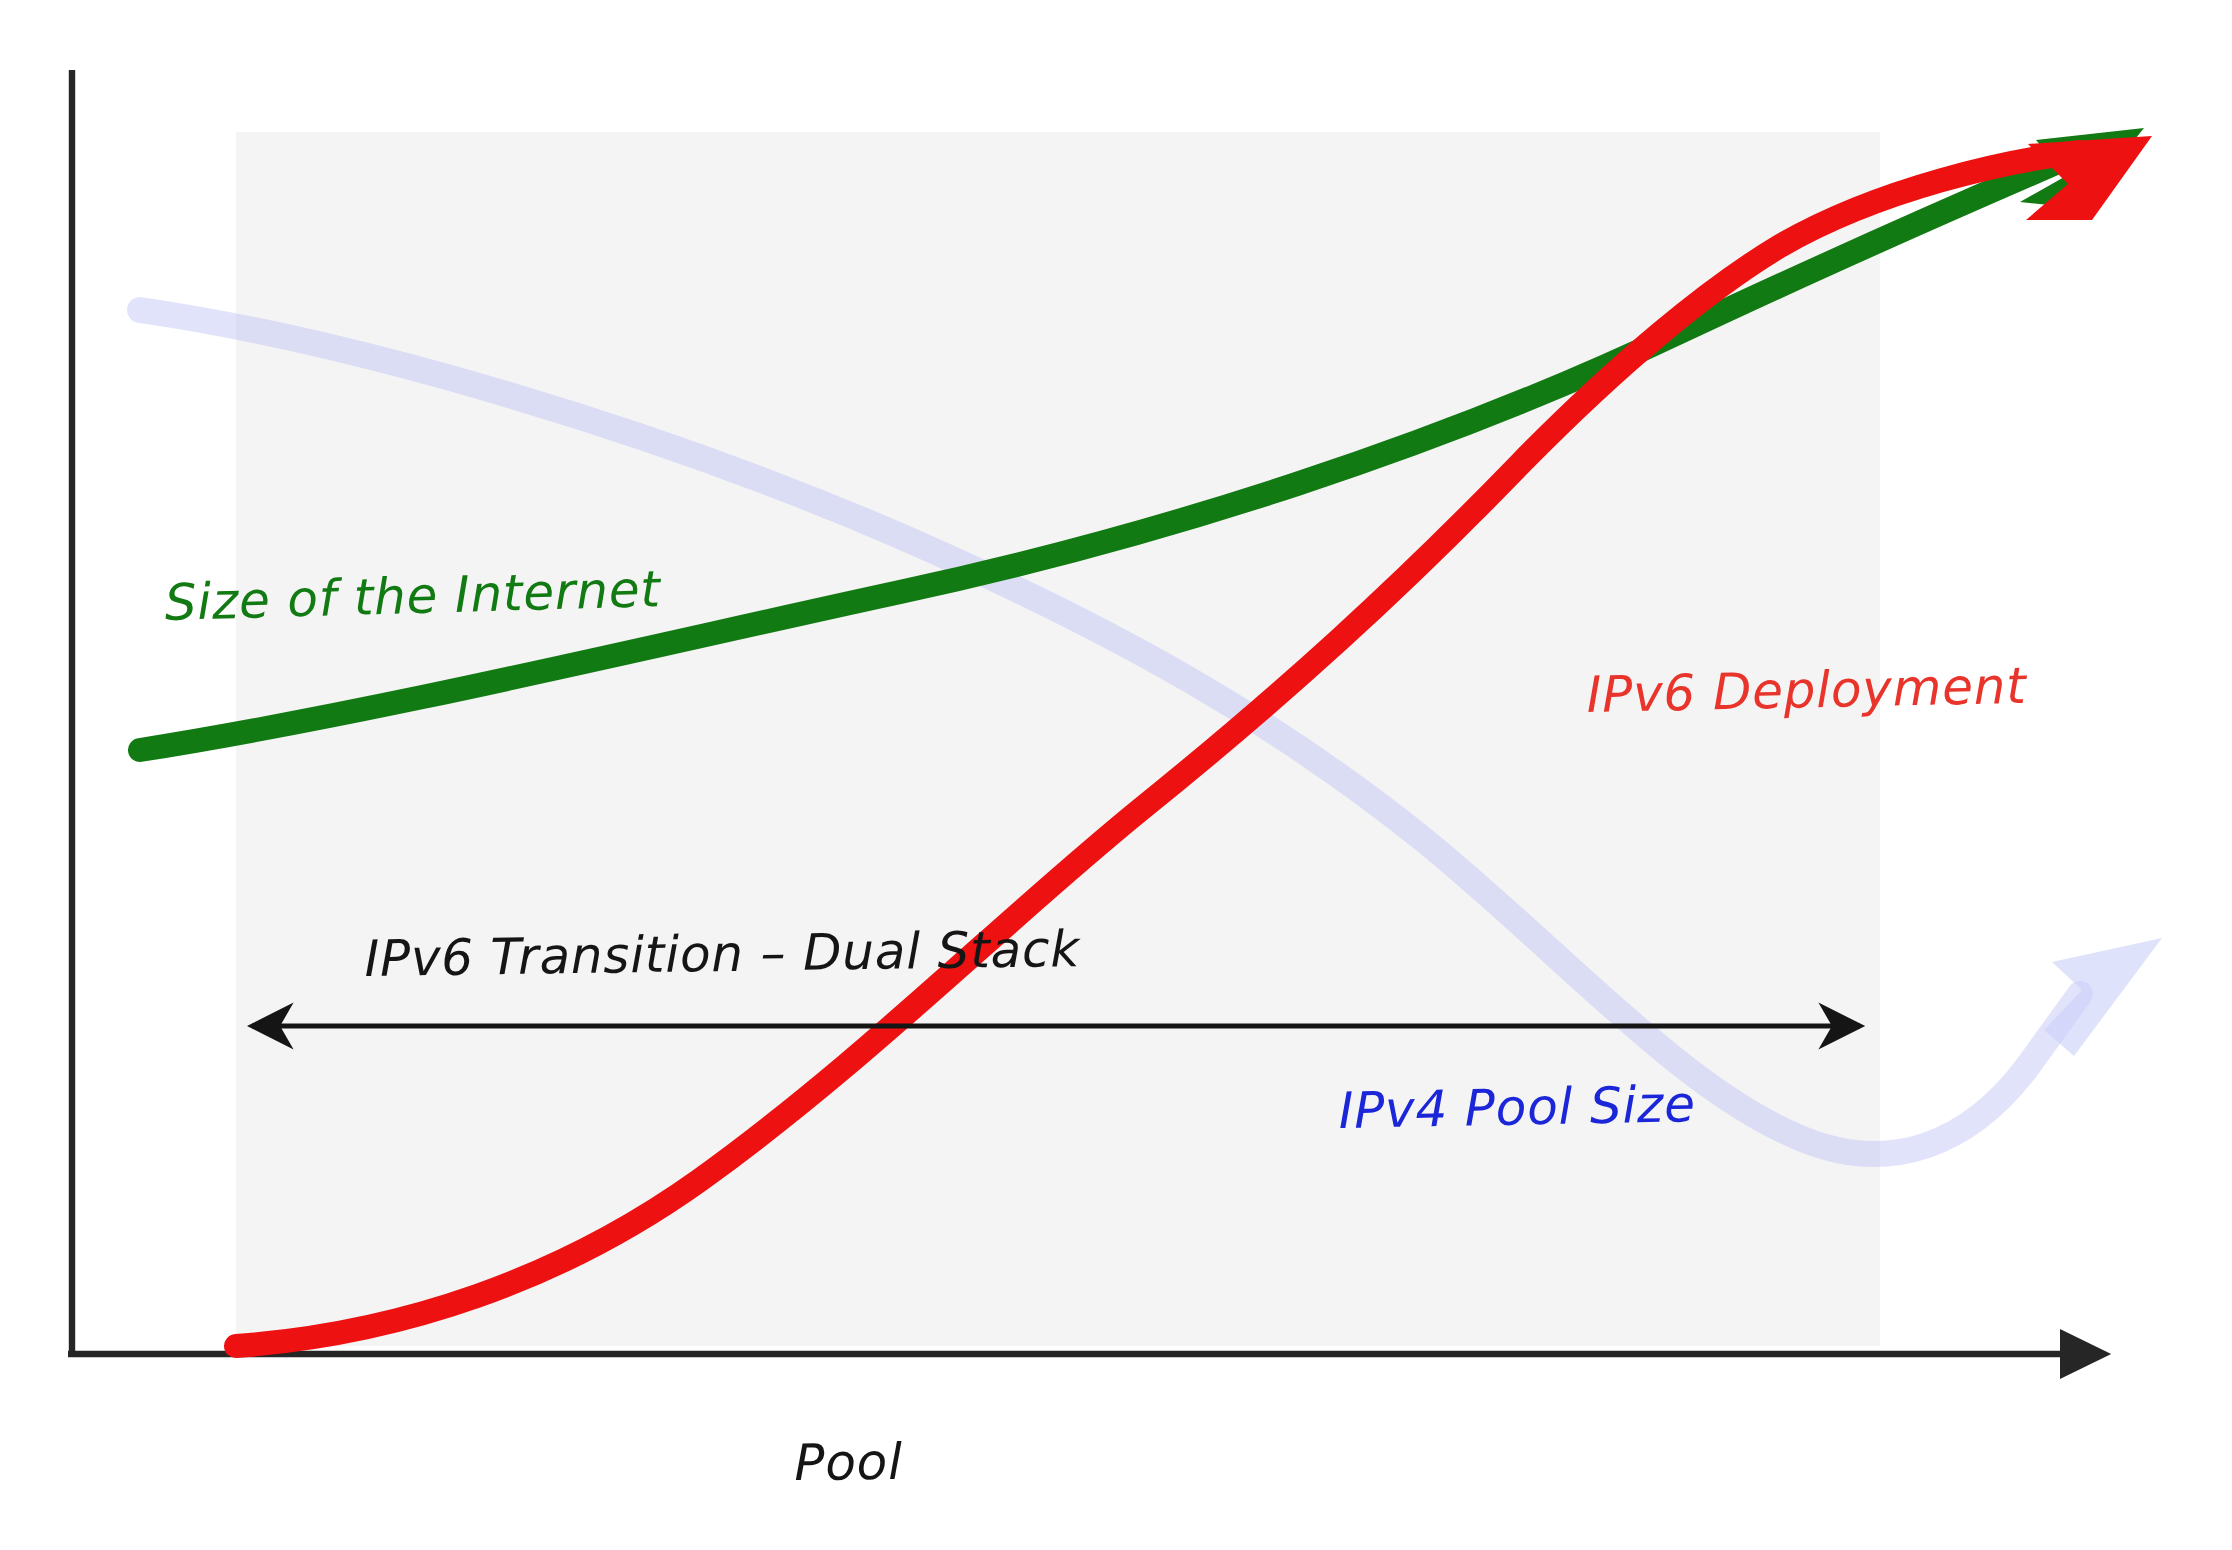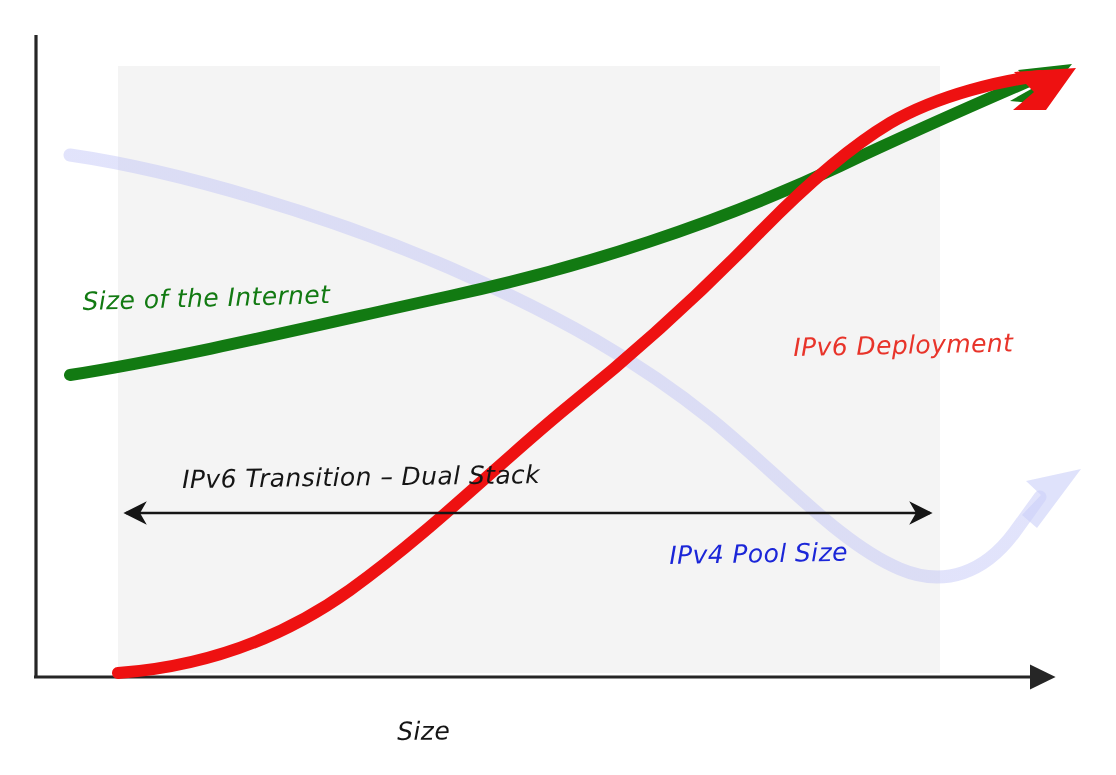--- a/index.html
+++ b/index.html
@@ -117,15 +117,15 @@
   </svg>
 
   <div class="hand-label" id="label-green">Size of the Internet</div>
 
   <div class="hand-label" id="label-red">IPv6 Deployment</div>
 
   <div class="hand-label" id="label-blue">IPv4 Pool Size</div>
 
   <div class="hand-label" id="label-transition">IPv6 Transition – Dual Stack</div>
 
-  <div class="hand-label" id="label-time">Size</div>
+  <div class="hand-label" id="label-time">Pool</div>
 
 </div>
 
 </body></html>

